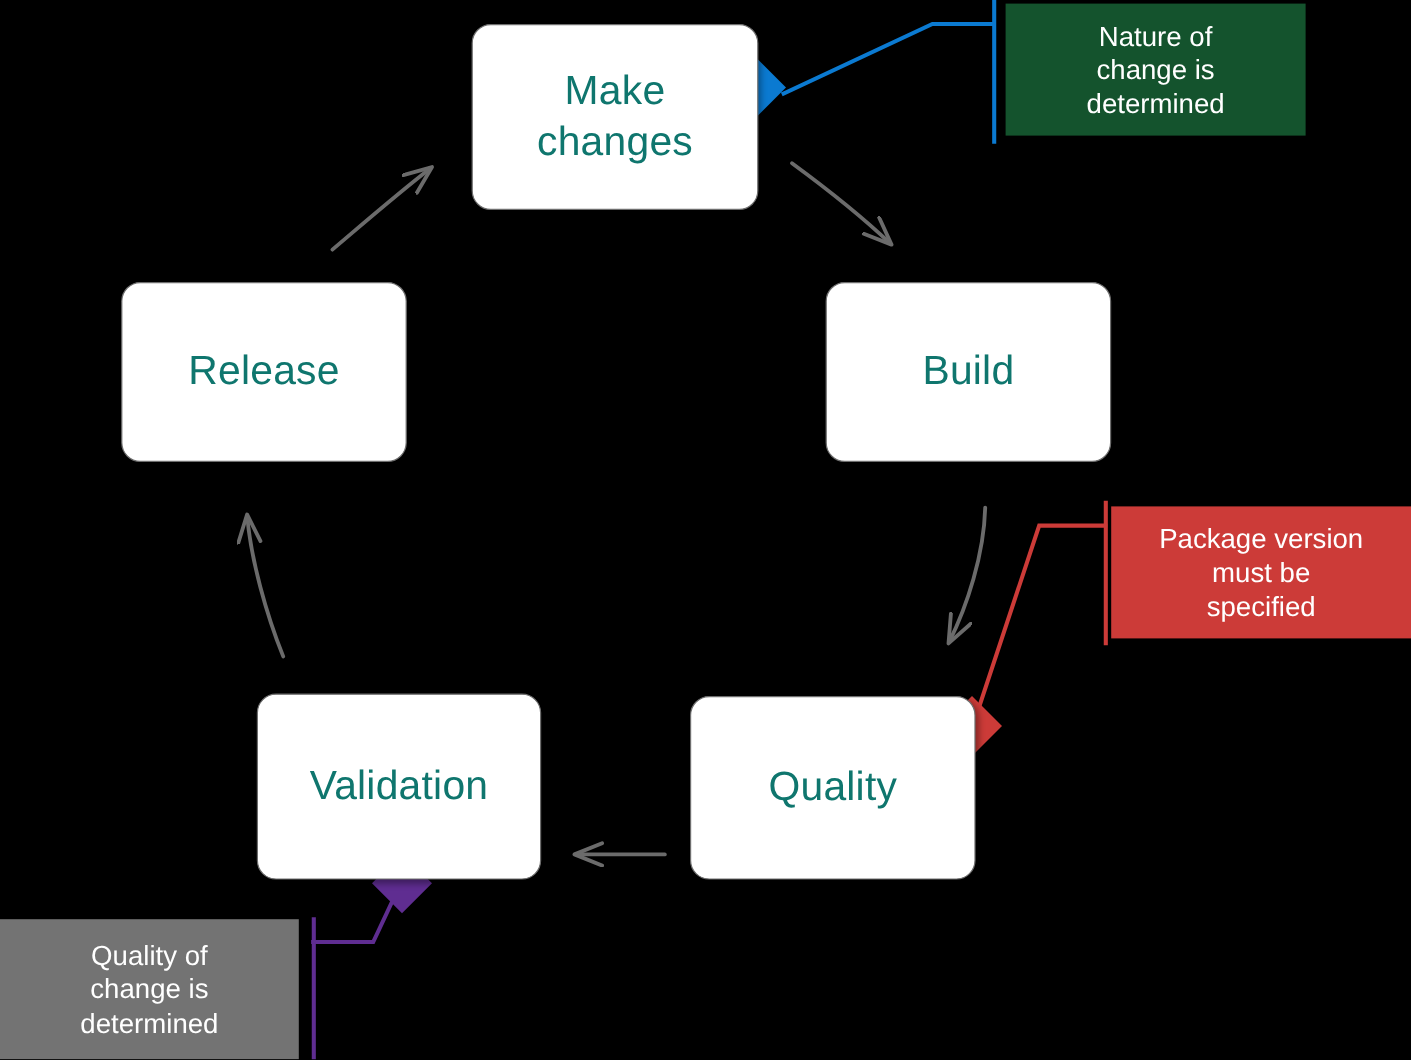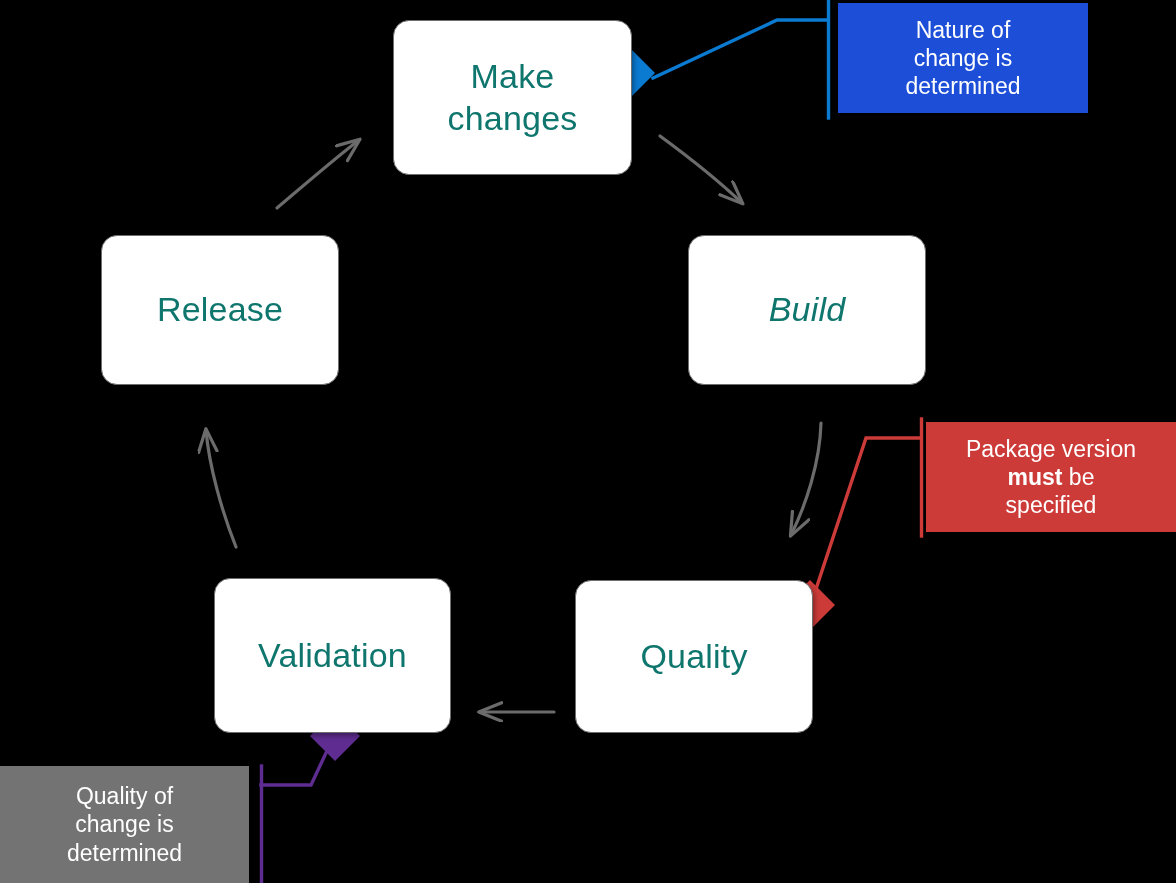--- a/index.html
+++ b/index.html
@@ -54,22 +54,22 @@
     color: #ffffff;
     font-size: 23px;
     line-height: 1.22;
     box-sizing: border-box;
     padding: 4px 10px;
   }
   .callout-label {
     display: block;
     white-space: pre-line;
   }
-  .callout-label b { font-weight: 700; }
-  .callout-blue   { background: #1d4ed8; }
+  .callout-label b { font-weight: 400; }
+  .callout-blue   { background: #14532d; }
   .callout-red    { background: #cc3b38; }
   .callout-purple { background: #737373; }
 </style>
 </head>
 <body>
 
 <div id="canvas">
 
   <svg id="svg-layer" viewBox="0 0 1176 883" xmlns="http://www.w3.org/2000/svg">
 
@@ -104,21 +104,21 @@
       <path d="M261.5,766 L261.5,883"></path>
     </g>
     <polygon points="335,711 360,736 335,761 310,736" fill="#5f2d91"></polygon>
   </svg>
 
   <div class="node" style="left:393px; top:20px; width:239px; height:155px;">
     <span class="node-label">Make
 changes</span>
   </div>
 
-  <div class="node" style="left:688px; top:235px; width:238px; height:150px;font-style:italic;">
+  <div class="node" style="left:688px; top:235px; width:238px; height:150px;">
     <span class="node-label">Build</span>
   </div>
 
   <div class="node" style="left:575px; top:580px; width:238px; height:153px;">
     <span class="node-label">Quality</span>
   </div>
 
   <div class="node" style="left:101px; top:235px; width:238px; height:150px;">
     <span class="node-label">Release</span>
   </div>

